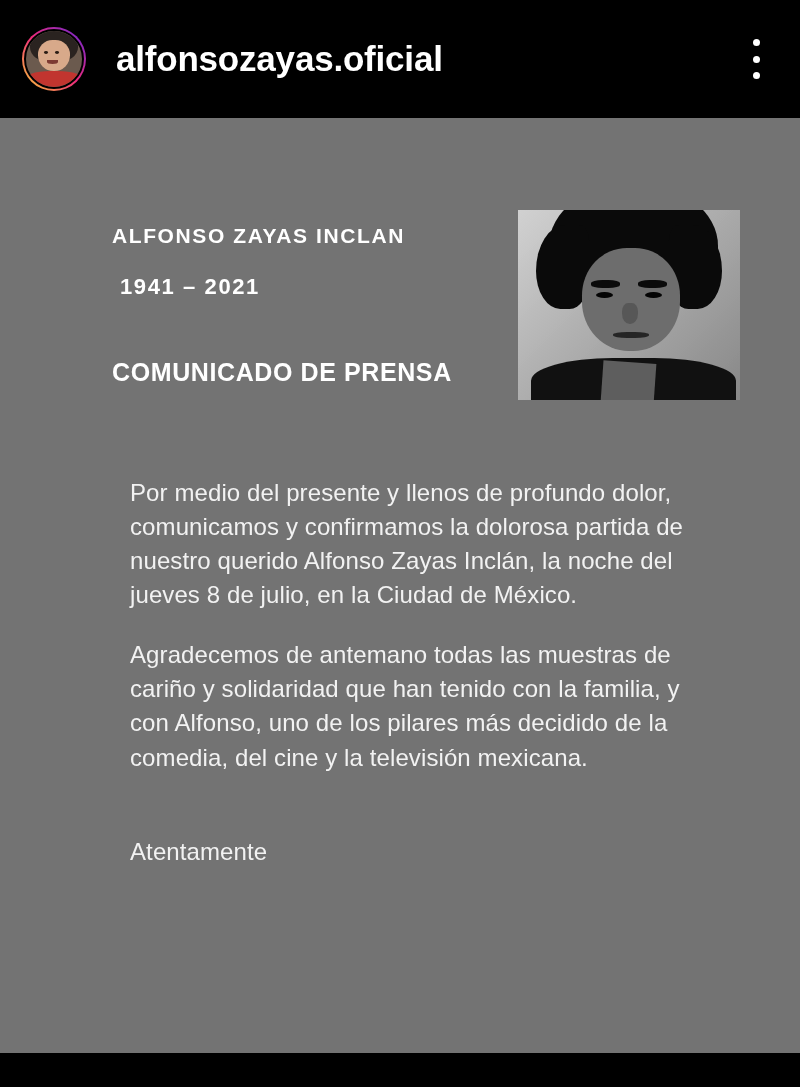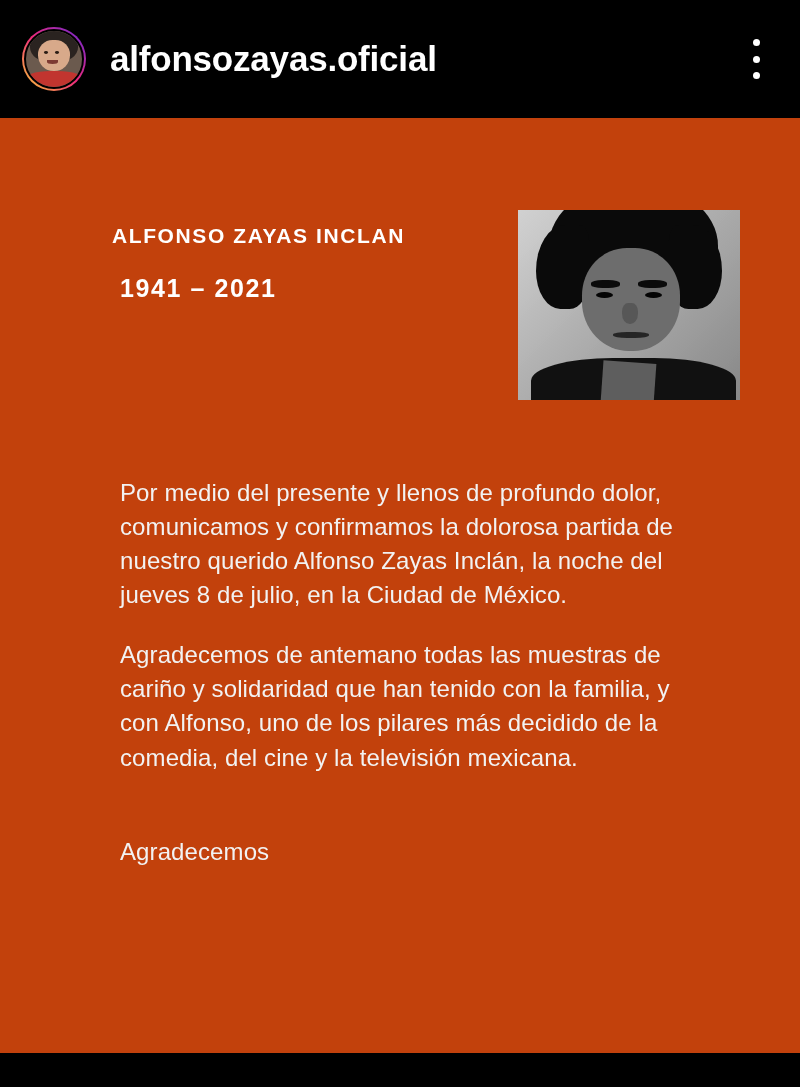--- a/index.html
+++ b/index.html
@@ -27,20 +27,21 @@
   
   .header {
     height: 118px;
     flex: 0 0 118px;
     display: flex;
     align-items: center;
     padding: 0 22px 0 22px;
     box-sizing: border-box;
     background: #000;
     position: relative;
+    gap: 6px;
   }
 
   .avatar-ring {
     width: 64px;
     height: 64px;
     border-radius: 50%;
     flex: 0 0 64px;
     padding: 2px;
     box-sizing: border-box;
     background: linear-gradient(45deg, #f9ce34, #ee2a7b 50%, #6228d7);
@@ -131,21 +132,21 @@
     display: block;
     width: 7px;
     height: 7px;
     border-radius: 50%;
     background: #fff;
   }
 
   
   .post {
     flex: 1 1 auto;
-    background: #c2410c;
+    background: #737373;
     position: relative;
     overflow: hidden;
   }
 
   .card {
     position: absolute;
     left: 0;
     right: 0;
     top: 0;
     bottom: 0;
@@ -162,21 +163,21 @@
     padding-top: 6px;
   }
   .mem-name {
     font-size: 21px;
     font-weight: 700;
     letter-spacing: 1.6px;
     color: #fff;
     margin: 0 0 26px 0;
   }
   .mem-years {
-    font-size: 25px;
+    font-size: 22px;
     font-weight: 700;
     letter-spacing: 1.6px;
     color: #fff;
     margin: 0 0 58px 8px;
   }
   .mem-title {
     font-size: 25px;
     font-weight: 700;
     letter-spacing: 0.6px;
     color: #fff;
@@ -288,21 +289,21 @@
     width: 24%;
     height: 22%;
     background: #6e5f53;
     transform: rotate(4deg);
   }
 
   .body-text {
     margin-top: 58px;
   }
   .body-text p {
-    margin: 0 0 26px 8px;
+    margin: 0 0 26px 18px;
     font-size: 24px;
     line-height: 1.42;
     color: #f2f2f2;
     letter-spacing: 0.1px;
   }
   .body-text p.justify {
     text-align: justify;
   }
   .sign-space {
     height: 34px;
@@ -346,20 +347,21 @@
   </div>
 
   <div class="post">
     <div class="card">
 
       <div class="top-block">
 
         <div class="memoriam">
           <div class="mem-name">ALFONSO ZAYAS INCLAN</div>
           <div class="mem-years">1941 – 2021</div>
+          <div class="mem-title">COMUNICADO DE PRENSA</div>
         </div>
 
         <div class="portrait">
           <div class="p-bg"></div>
           <div class="p-body"></div>
           <div class="p-collar"></div>
           <div class="p-hair"></div>
           <div class="p-hair2"></div>
           <div class="p-hair3"></div>
           <div class="p-face"></div>
@@ -369,21 +371,21 @@
           <div class="p-eye r"></div>
           <div class="p-nose"></div>
           <div class="p-mouth"></div>
         </div>
       </div>
 
       <div class="body-text">
         <p>Por medio del presente y llenos de profundo dolor, comunicamos y confirmamos la dolorosa partida de nuestro querido Alfonso Zayas Inclán, la noche del jueves 8 de julio, en la Ciudad de México.</p>
         <p>Agradecemos de antemano todas las muestras de cariño y solidaridad que han tenido con la familia, y con Alfonso, uno de los pilares más decidido de la comedia, del cine y la televisión mexicana.</p>
         <div class="sign-space"></div>
-        <p class="sign">Agradecemos</p>
+        <p class="sign">Atentamente</p>
 
       </div>
 
     </div>
   </div>
 
   <div class="bottom-bar"></div>
 </div>
 
 </body></html>

